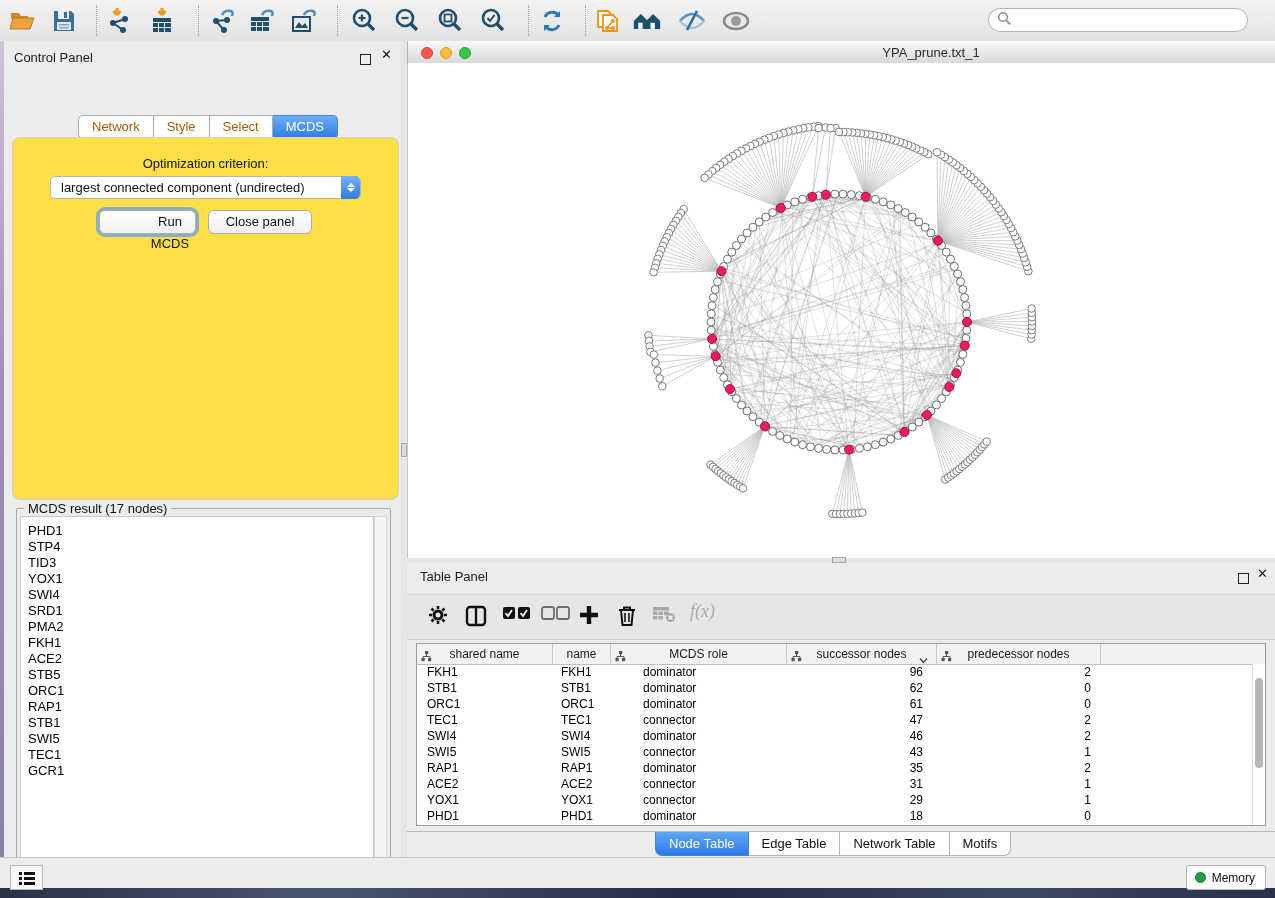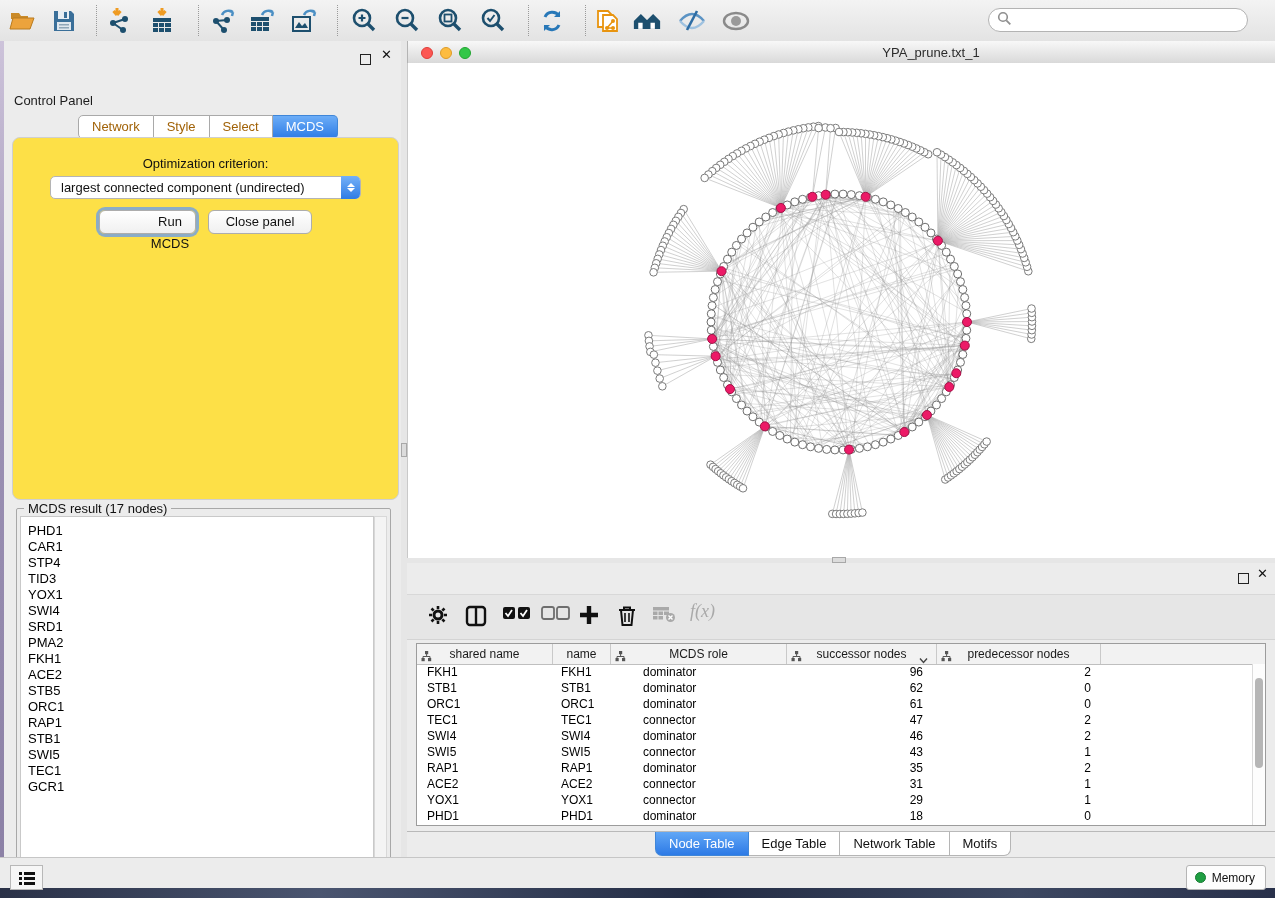--- a/index.html
+++ b/index.html
@@ -12,21 +12,21 @@
   .tbsep{position:absolute;top:5px;width:0;height:31px;border-left:1px dotted #9a9a9a;}
   .searchbox{position:absolute;left:988px;top:8px;width:260px;height:24px;background:#fff;
     border:1px solid #b3b3b3;border-radius:13px;display:flex;align-items:center;padding-left:8px;box-sizing:border-box;}
   
   .wall-left{position:absolute;left:0;top:41px;width:4px;height:847px;
     background:linear-gradient(#cdc3da,#9c91b4 40%,#8b80a5);}
   .wall-bottom{position:absolute;left:0;top:888px;width:1275px;height:10px;
     background:linear-gradient(90deg,#2a3147,#4a5570 25%,#232c44 55%,#3d4862 80%,#28304a);}
   
   .control-panel{position:absolute;left:4px;top:41px;width:397px;height:816px;background:#ececec;}
-  .panel-title{position:absolute;font-size:13px;color:#1c1c1c;margin-top:43px;}
+  .panel-title{position:absolute;font-size:13px;color:#1c1c1c;}
   .float-icon{width:9px;height:9px;border:1.5px solid #222;display:inline-block;}
   .close-icon{font-size:13px;font-weight:700;color:#111;line-height:10px;}
   .ctab-row{position:absolute;left:74px;top:74px;display:flex;height:22px;}
   .ctab{height:22px;line-height:22px;padding:0 13px;font-size:13px;background:#fff;
     border:1px solid #a9a9a9;border-left:none;color:#a16207;}
   .ctab:first-child{border-left:1px solid #a9a9a9;border-radius:5px 0 0 5px;}
   .ctab:last-child{border-radius:0 5px 5px 0;}
   .ctab.active{background:linear-gradient(#6cadf7,#2e7ce6);color:#fff;border-color:#3f86d8;}
   .cp-card{position:absolute;left:8px;top:96px;width:385px;height:361px;background:#fde047;
     border:1px solid #cfcfcf;border-radius:8px;}
@@ -278,21 +278,20 @@
           </span>
       </div>
       <div class="btn focusring" style="left:86px;top:72px;width:97px;padding-left:45px;">Run MCDS</div>
       <div class="btn" style="left:195px;top:72px;width:104px;">Close panel</div>
     </div>
 
     <div class="result-group">
       <span class="result-title">MCDS result (17 nodes)</span>
       <div class="result-list" id="mcds-list">
           <div class="result-item">PHD1</div>
-          <div class="result-item">CAR1</div>
           <div class="result-item">STP4</div>
           <div class="result-item">TID3</div>
           <div class="result-item">YOX1</div>
           <div class="result-item">SWI4</div>
           <div class="result-item">SRD1</div>
           <div class="result-item">PMA2</div>
           <div class="result-item">FKH1</div>
           <div class="result-item">ACE2</div>
           <div class="result-item">STB5</div>
           <div class="result-item">ORC1</div>

